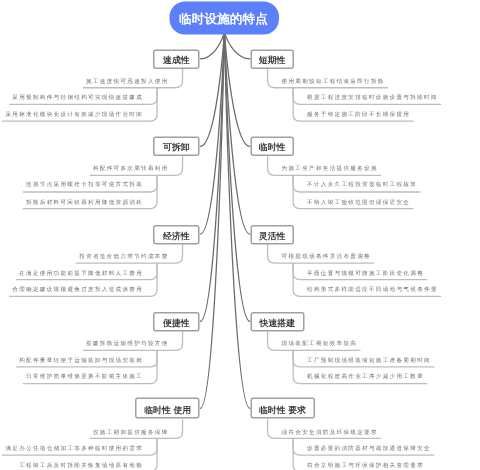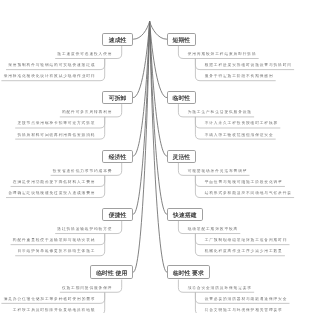--- a/index.html
+++ b/index.html
@@ -59,20 +59,21 @@
 <path d="M178.40,220.80 V228.95 Q178.40,233.55 183.00,233.55 H240.30" fill="none" stroke="#bdbdbd" stroke-width="0.85"></path>
 <path d="M195.40,233.55 V240.05 Q195.40,244.65 200.00,244.65 H289.50" fill="none" stroke="#bdbdbd" stroke-width="0.85"></path>
 <path d="M195.40,233.55 V251.15 Q195.40,255.75 200.00,255.75 H284.90" fill="none" stroke="#bdbdbd" stroke-width="0.85"></path>
 <path d="M121.70,279.50 V287.65 Q121.70,292.25 117.10,292.25 H59.80" fill="none" stroke="#bdbdbd" stroke-width="0.85"></path>
 <path d="M104.70,292.25 V298.75 Q104.70,303.35 100.10,303.35 H1.40" fill="none" stroke="#bdbdbd" stroke-width="0.85"></path>
 <path d="M104.70,292.25 V309.85 Q104.70,314.45 100.10,314.45 H10.60" fill="none" stroke="#bdbdbd" stroke-width="0.85"></path>
 <path d="M178.40,279.50 V287.65 Q178.40,292.25 183.00,292.25 H254.10" fill="none" stroke="#bdbdbd" stroke-width="0.85"></path>
 <path d="M195.40,292.25 V298.75 Q195.40,303.35 200.00,303.35 H289.50" fill="none" stroke="#bdbdbd" stroke-width="0.85"></path>
 <path d="M195.40,292.25 V309.85 Q195.40,314.45 200.00,314.45 H284.90" fill="none" stroke="#bdbdbd" stroke-width="0.85"></path>
 </svg>
+<div class="pill" style="left:112.5px;top:1.0px;width:73.0px;height:20.6px;">临时设施的特点</div>
 <div class="node" style="left:101.7px;top:32.65px;width:31.8px;height:13.1px;">速成性</div>
 <div class="leaf l" style="left:112.40px;top:52.90px;">施工速度快可迅速投入使用</div>
 <div class="leaf l" style="left:95.40px;top:64.00px;">采用预制构件与轻钢结构可实现快速搭建成</div>
 <div class="leaf l" style="left:95.40px;top:75.10px;">采用标准化模块化设计有效减少现场作业时间</div>
 <div class="node" style="left:166.6px;top:32.65px;width:29.6px;height:13.1px;">短期性</div>
 <div class="leaf" style="left:187.70px;top:52.90px;">使用周期较短工程结束后即行拆除</div>
 <div class="leaf" style="left:204.70px;top:64.00px;">根据工程进度安排临时设施设置与拆除时间</div>
 <div class="leaf" style="left:204.70px;top:75.10px;">服务于特定施工阶段不长期保留用</div>
 <div class="node" style="left:101.7px;top:91.05px;width:31.8px;height:13.1px;">可拆卸</div>
 <div class="leaf l" style="left:112.40px;top:111.30px;">构配件可多次周转再利用</div>

